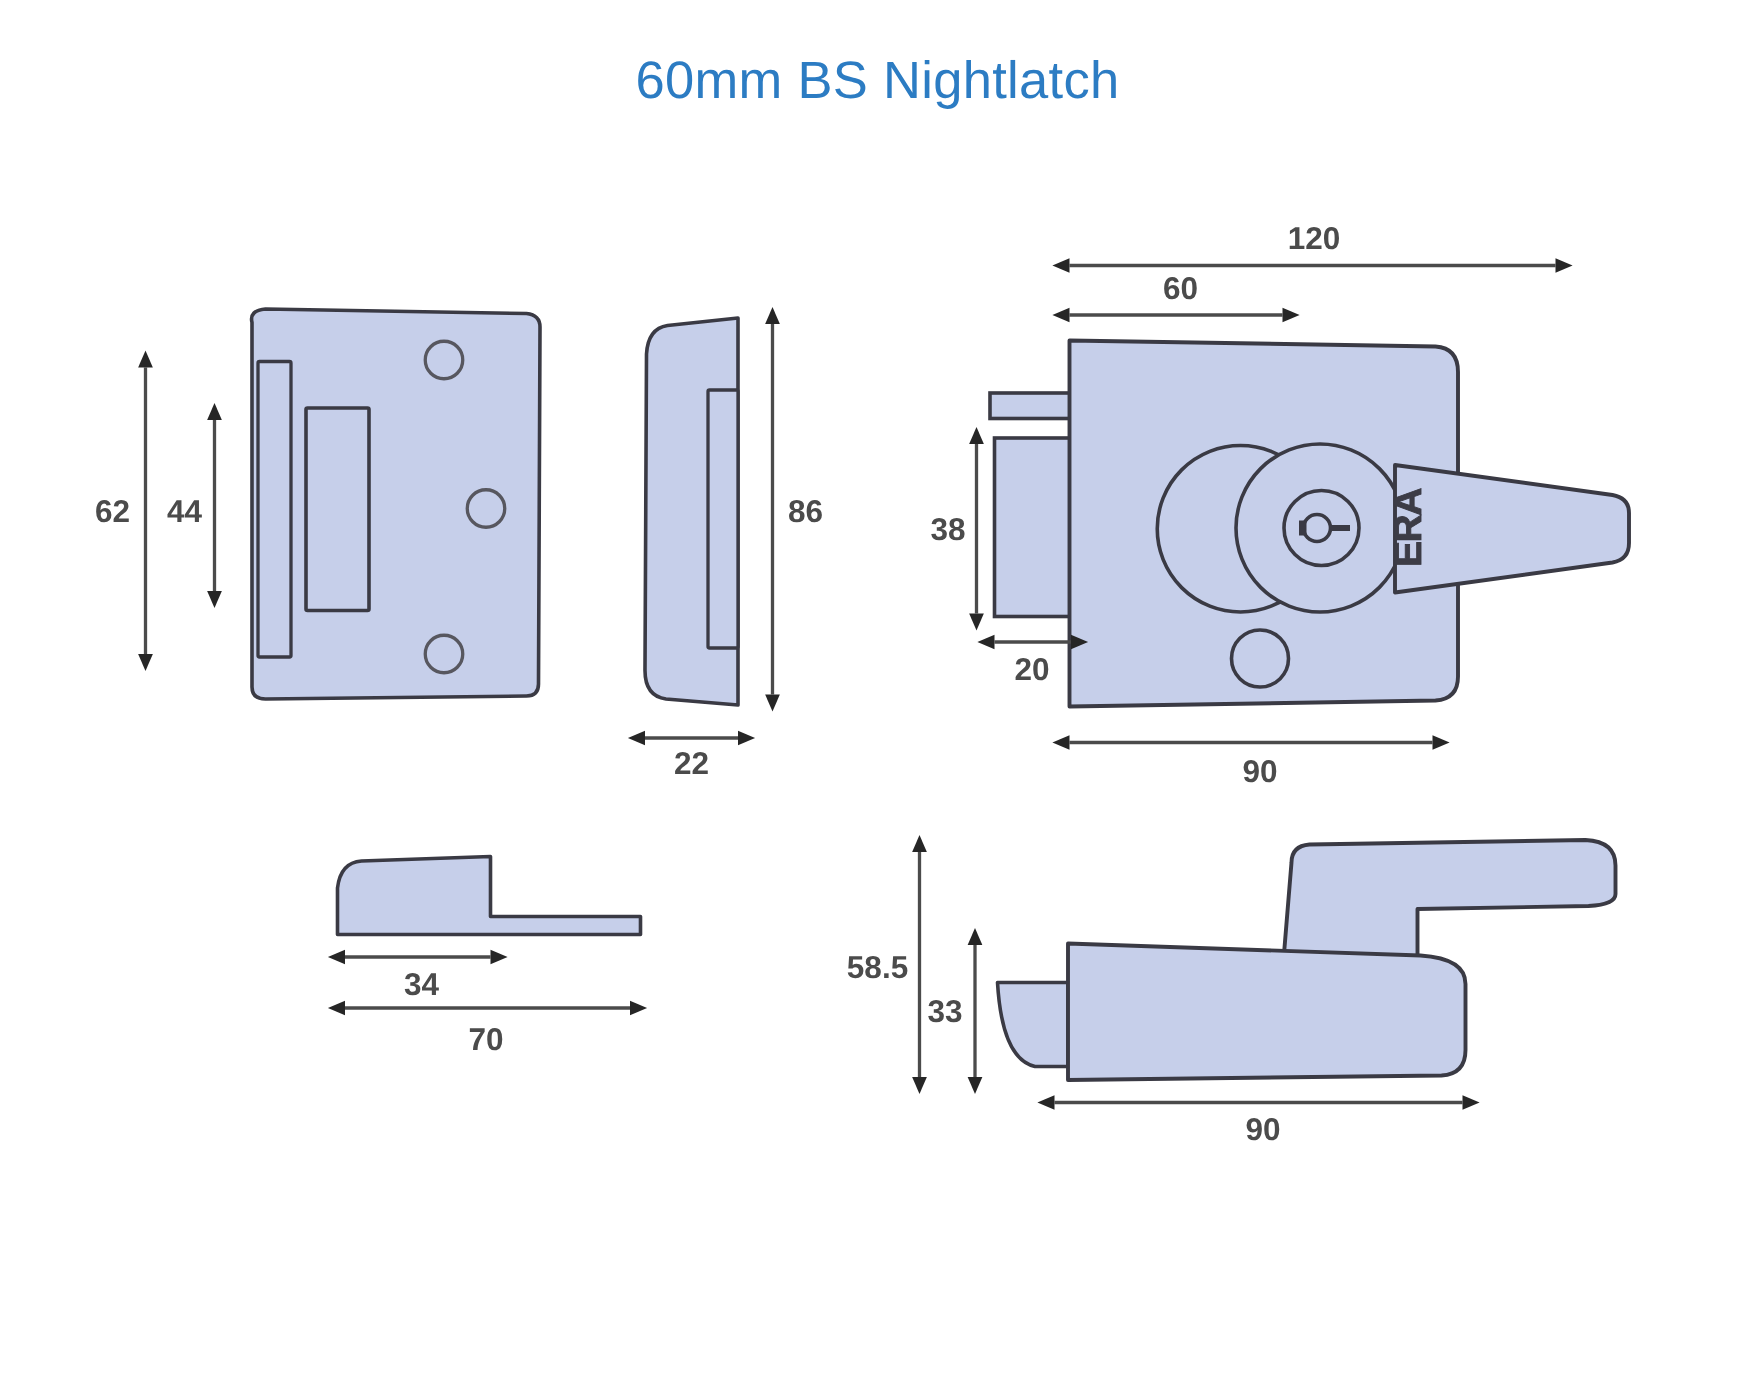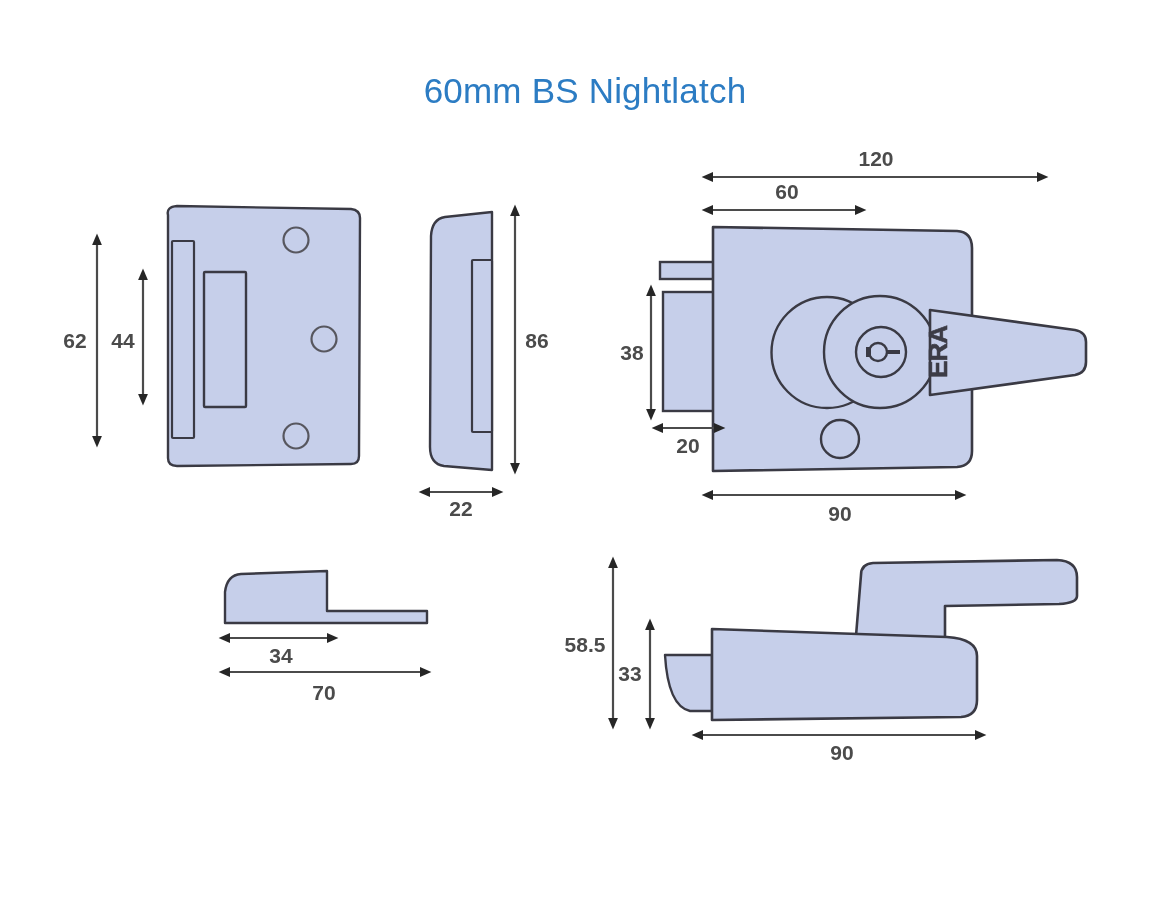--- a/index.html
+++ b/index.html
@@ -25,21 +25,20 @@
     top: 34px;
     left: 0;
     width: 1170px;
     text-align: center;
     font-size: 35px;
     font-weight: 400;
     letter-spacing: 0.2px;
     color: #2c7cc3;
     font-family: "Liberation Sans", sans-serif;
     white-space: nowrap;
-    margin-top: 37px;
   }
   #drawing {
     position: absolute;
     top: 0;
     left: 0;
   }
   .dimlabel {
     font-family: "Liberation Sans", sans-serif;
     font-size: 21px;
     font-weight: bold;

